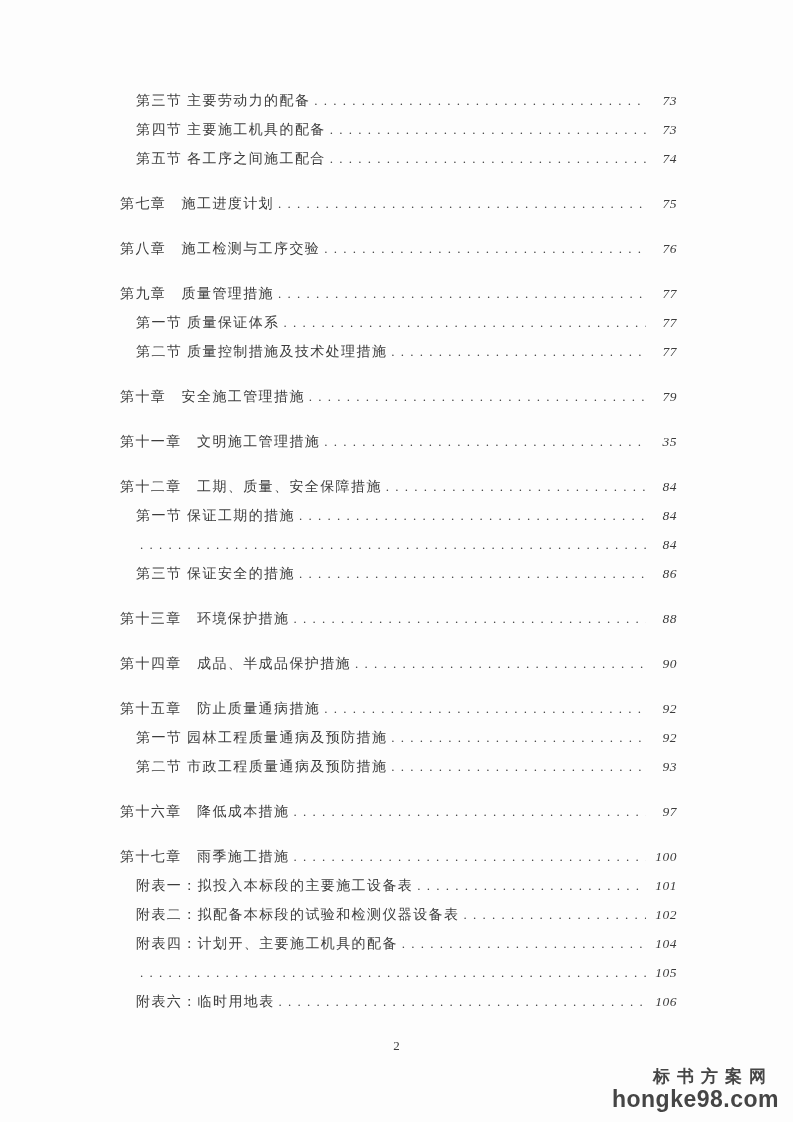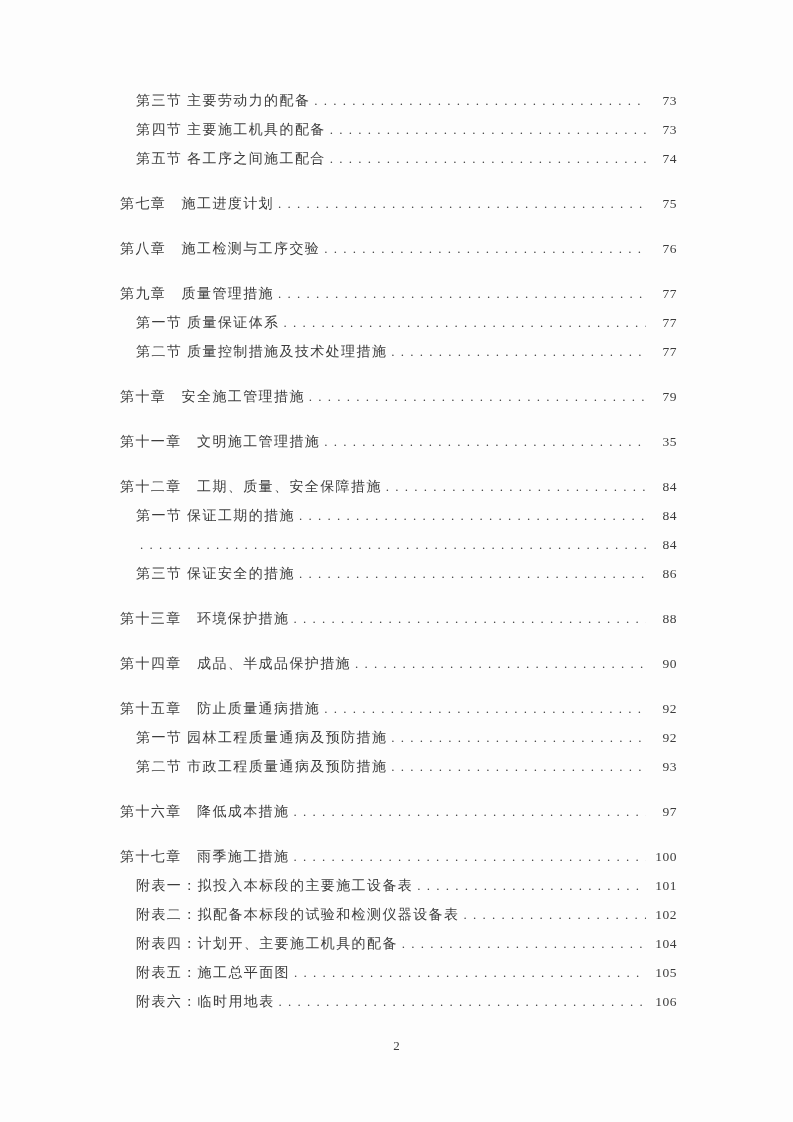--- a/index.html
+++ b/index.html
@@ -43,20 +43,21 @@
     font-size: 13px;
     letter-spacing: 1.5px;
     color: #474747;
   }
   .toc-page {
     flex: 0 0 auto;
     min-width: 26px;
     text-align: right;
     font-size: 13.5px;
     letter-spacing: 0.5px;
+    font-style: italic;
   }
   .footer-page-number {
     position: absolute;
     top: 1038px; left: 0; right: 0;
     text-align: center;
     font-size: 13px;
     color: #3c3c3c;
   }
   .watermark {
     position: absolute;
@@ -198,28 +199,31 @@
     <span class="toc-label">附表二：拟配备本标段的试验和检测仪器设备表</span>
     <span class="toc-dots"></span>
     <span class="toc-page">102</span>
   </div>
         <div class="toc-row appendix">
     <span class="toc-label">附表四：计划开、主要施工机具的配备</span>
     <span class="toc-dots"></span>
     <span class="toc-page">104</span>
   </div>
         <div class="toc-row appendix">
-    <span class="toc-label">附表五：施工总平面图</span>
     <span class="toc-dots"></span>
     <span class="toc-page">105</span>
   </div>
         <div class="toc-row appendix">
     <span class="toc-label">附表六：临时用地表</span>
     <span class="toc-dots"></span>
     <span class="toc-page">106</span>
   </div>
       </div>
   </div>
 
   <div class="footer-page-number">2</div>
 
+  <div class="watermark">
+    <div class="watermark-name">标书方案网</div>
+    <div class="watermark-url">hongke98.com</div>
+  </div>
 
 </div>
 
 </body></html>

